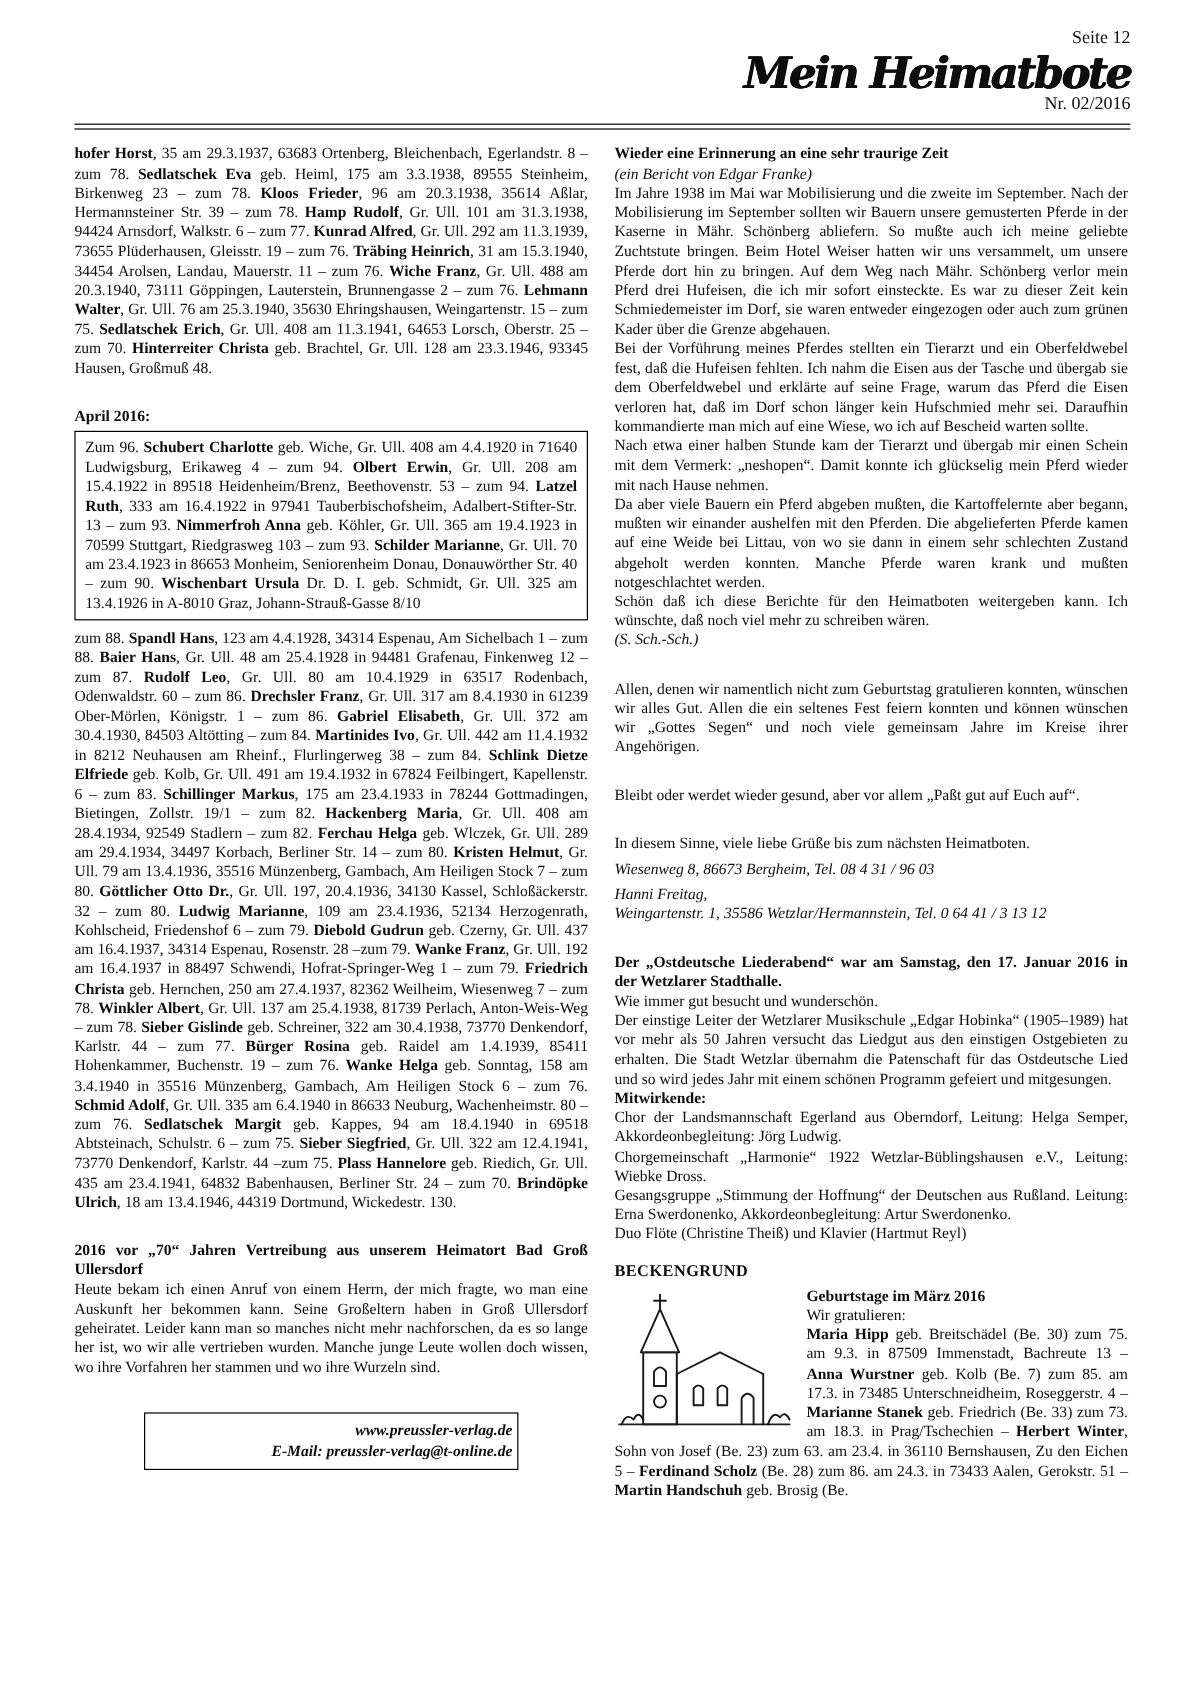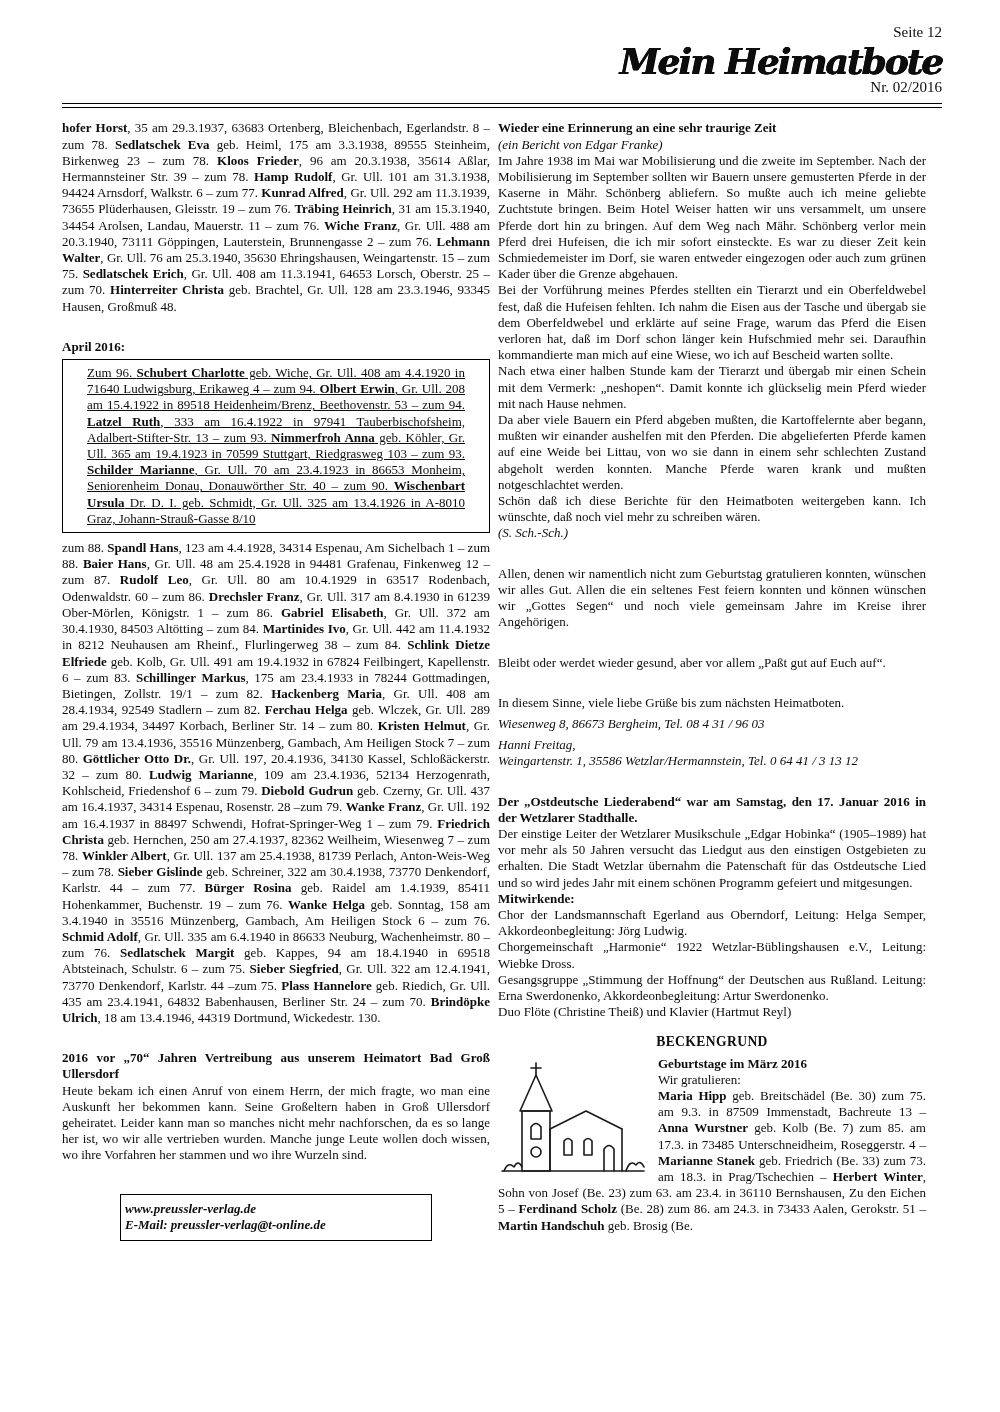--- a/index.html
+++ b/index.html
@@ -9,34 +9,34 @@
   }
   .page { box-sizing:border-box; width:1000px; height:1412px; padding:24px 58px 14px 62px; overflow:hidden; }
   .header-row { display:flex; justify-content:space-between; align-items:flex-end;flex-direction:column; }
   .corner { font-size:15px; padding-bottom:3px; }
   .masthead {
     font-family:"DejaVu Serif", serif; font-weight:700; font-style:italic;
     font-size:36px; line-height:36px; letter-spacing:-2px;
     text-shadow:0.7px 0 #000, 0 0.4px #000;
   }
   .double-rule { height:3px; border-top:1.4px solid #000; border-bottom:1.4px solid #000; margin:5px 0 12px; }
-  .columns { display:flex; gap:8px; }
+  .columns { display:flex; gap:22px; }
   .col { width:428px; text-align:justify; hyphens:auto; -webkit-hyphens:auto; }
   p, h3, h4 { margin:0; font-size:1em; }
   .b { font-weight:bold; }
   .i { font-style:italic; }
   .tr { text-align:left; }
-  .tc { text-align:center; }
+  .tc { text-align:left; }
   .sect-gap { margin-top:24px; }
   .mid-gap { margin-top:24px; }
   .sm-gap { margin-top:5px; }
-  .box { border:1.2px solid #000; padding:5px 24px; margin:4px 0 7px;text-decoration:underline; }
+  .box { border:1.2px solid #000; padding:5px 8px; margin:4px 0 7px; }
   .verlag-box {
     border:1.2px solid #000; width:302px; margin:30px auto 0; padding:6px 4px 7px;
-    text-align:left; font-weight:bold; font-style:italic;
+    text-align:right; font-weight:bold; font-style:italic;
   }
   .beckengrund-head { font-size:13.6px; letter-spacing:0.4px; margin-top:14px; }
   .church { float:left; margin:3px 10px 2px 0; }
 </style>
 </head>
 <body>
 
 <div class="page">
 
   <div class="header-row">
@@ -84,20 +84,21 @@
 
       <div class="tr i sm-gap">
         <div>Wiesenweg 8, 86673 Bergheim, Tel. 08 4 31 / 96 03</div>
       </div>
       <div class="tr i sm-gap">
         <div>Hanni Freitag,</div>
         <div>Weingartenstr. 1, 35586 Wetzlar/Hermannstein, Tel. 0 64 41 / 3 13 12</div>
       </div>
 
       <h3 class="b sect-gap">Der „Ostdeutsche Liederabend“ war am Samstag, den 17. Januar 2016 in der Wetzlarer Stadthalle.</h3>
+      <p>Wie immer gut besucht und wunderschön.</p>
       <p>Der einstige Leiter der Wetzlarer Musikschule „Edgar Hobinka“ (1905–1989) hat vor mehr als 50 Jahren versucht das Liedgut aus den einstigen Ostgebieten zu erhalten. Die Stadt Wetzlar übernahm die Patenschaft für das Ostdeutsche Lied und so wird jedes Jahr mit einem schönen Programm gefeiert und mitgesungen.</p>
       <p class="b">Mitwirkende:</p>
       <p>Chor der Landsmannschaft Egerland aus Oberndorf, Leitung: Helga Semper, Akkordeonbegleitung: Jörg Ludwig.</p>
       <p>Chorgemeinschaft „Harmonie“ 1922 Wetzlar-Büblingshausen e.V., Leitung: Wiebke Dross.</p>
       <p>Gesangsgruppe „Stimmung der Hoffnung“ der Deutschen aus Rußland. Leitung: Erna Swerdonenko, Akkordeonbegleitung: Artur Swerdonenko.</p>
       <p>Duo Flöte (Christine Theiß) und Klavier (Hartmut Reyl)</p>
 
       <h3 class="b tc beckengrund-head">BECKENGRUND</h3>
       <div class="sm-gap">
         <svg class="church" width="150" height="118" viewBox="0 0 150 118" aria-hidden="true">

